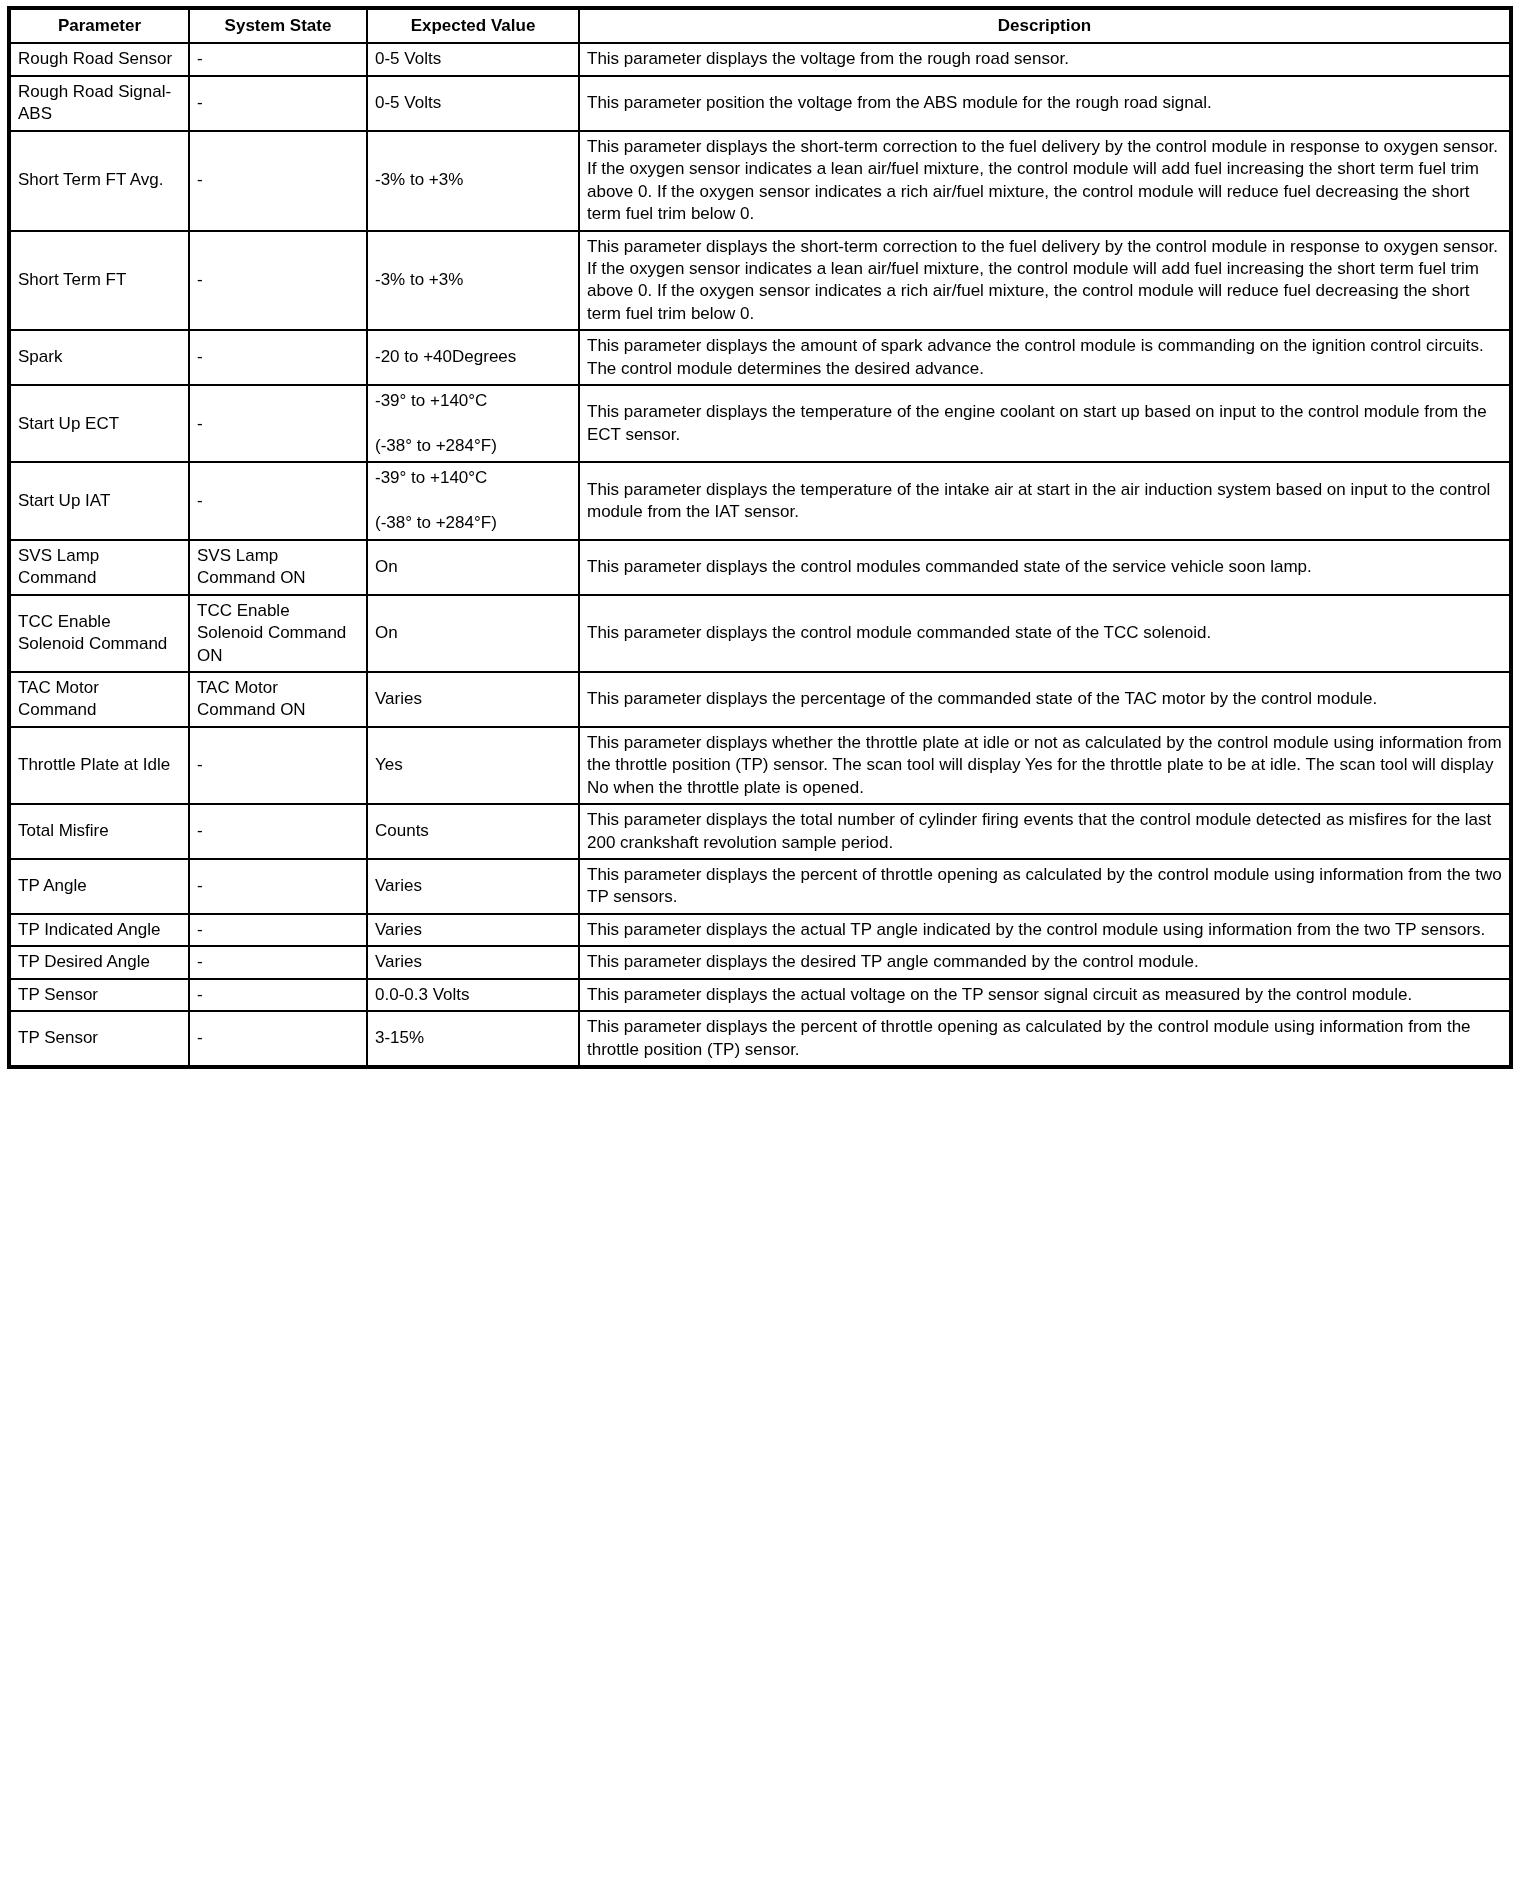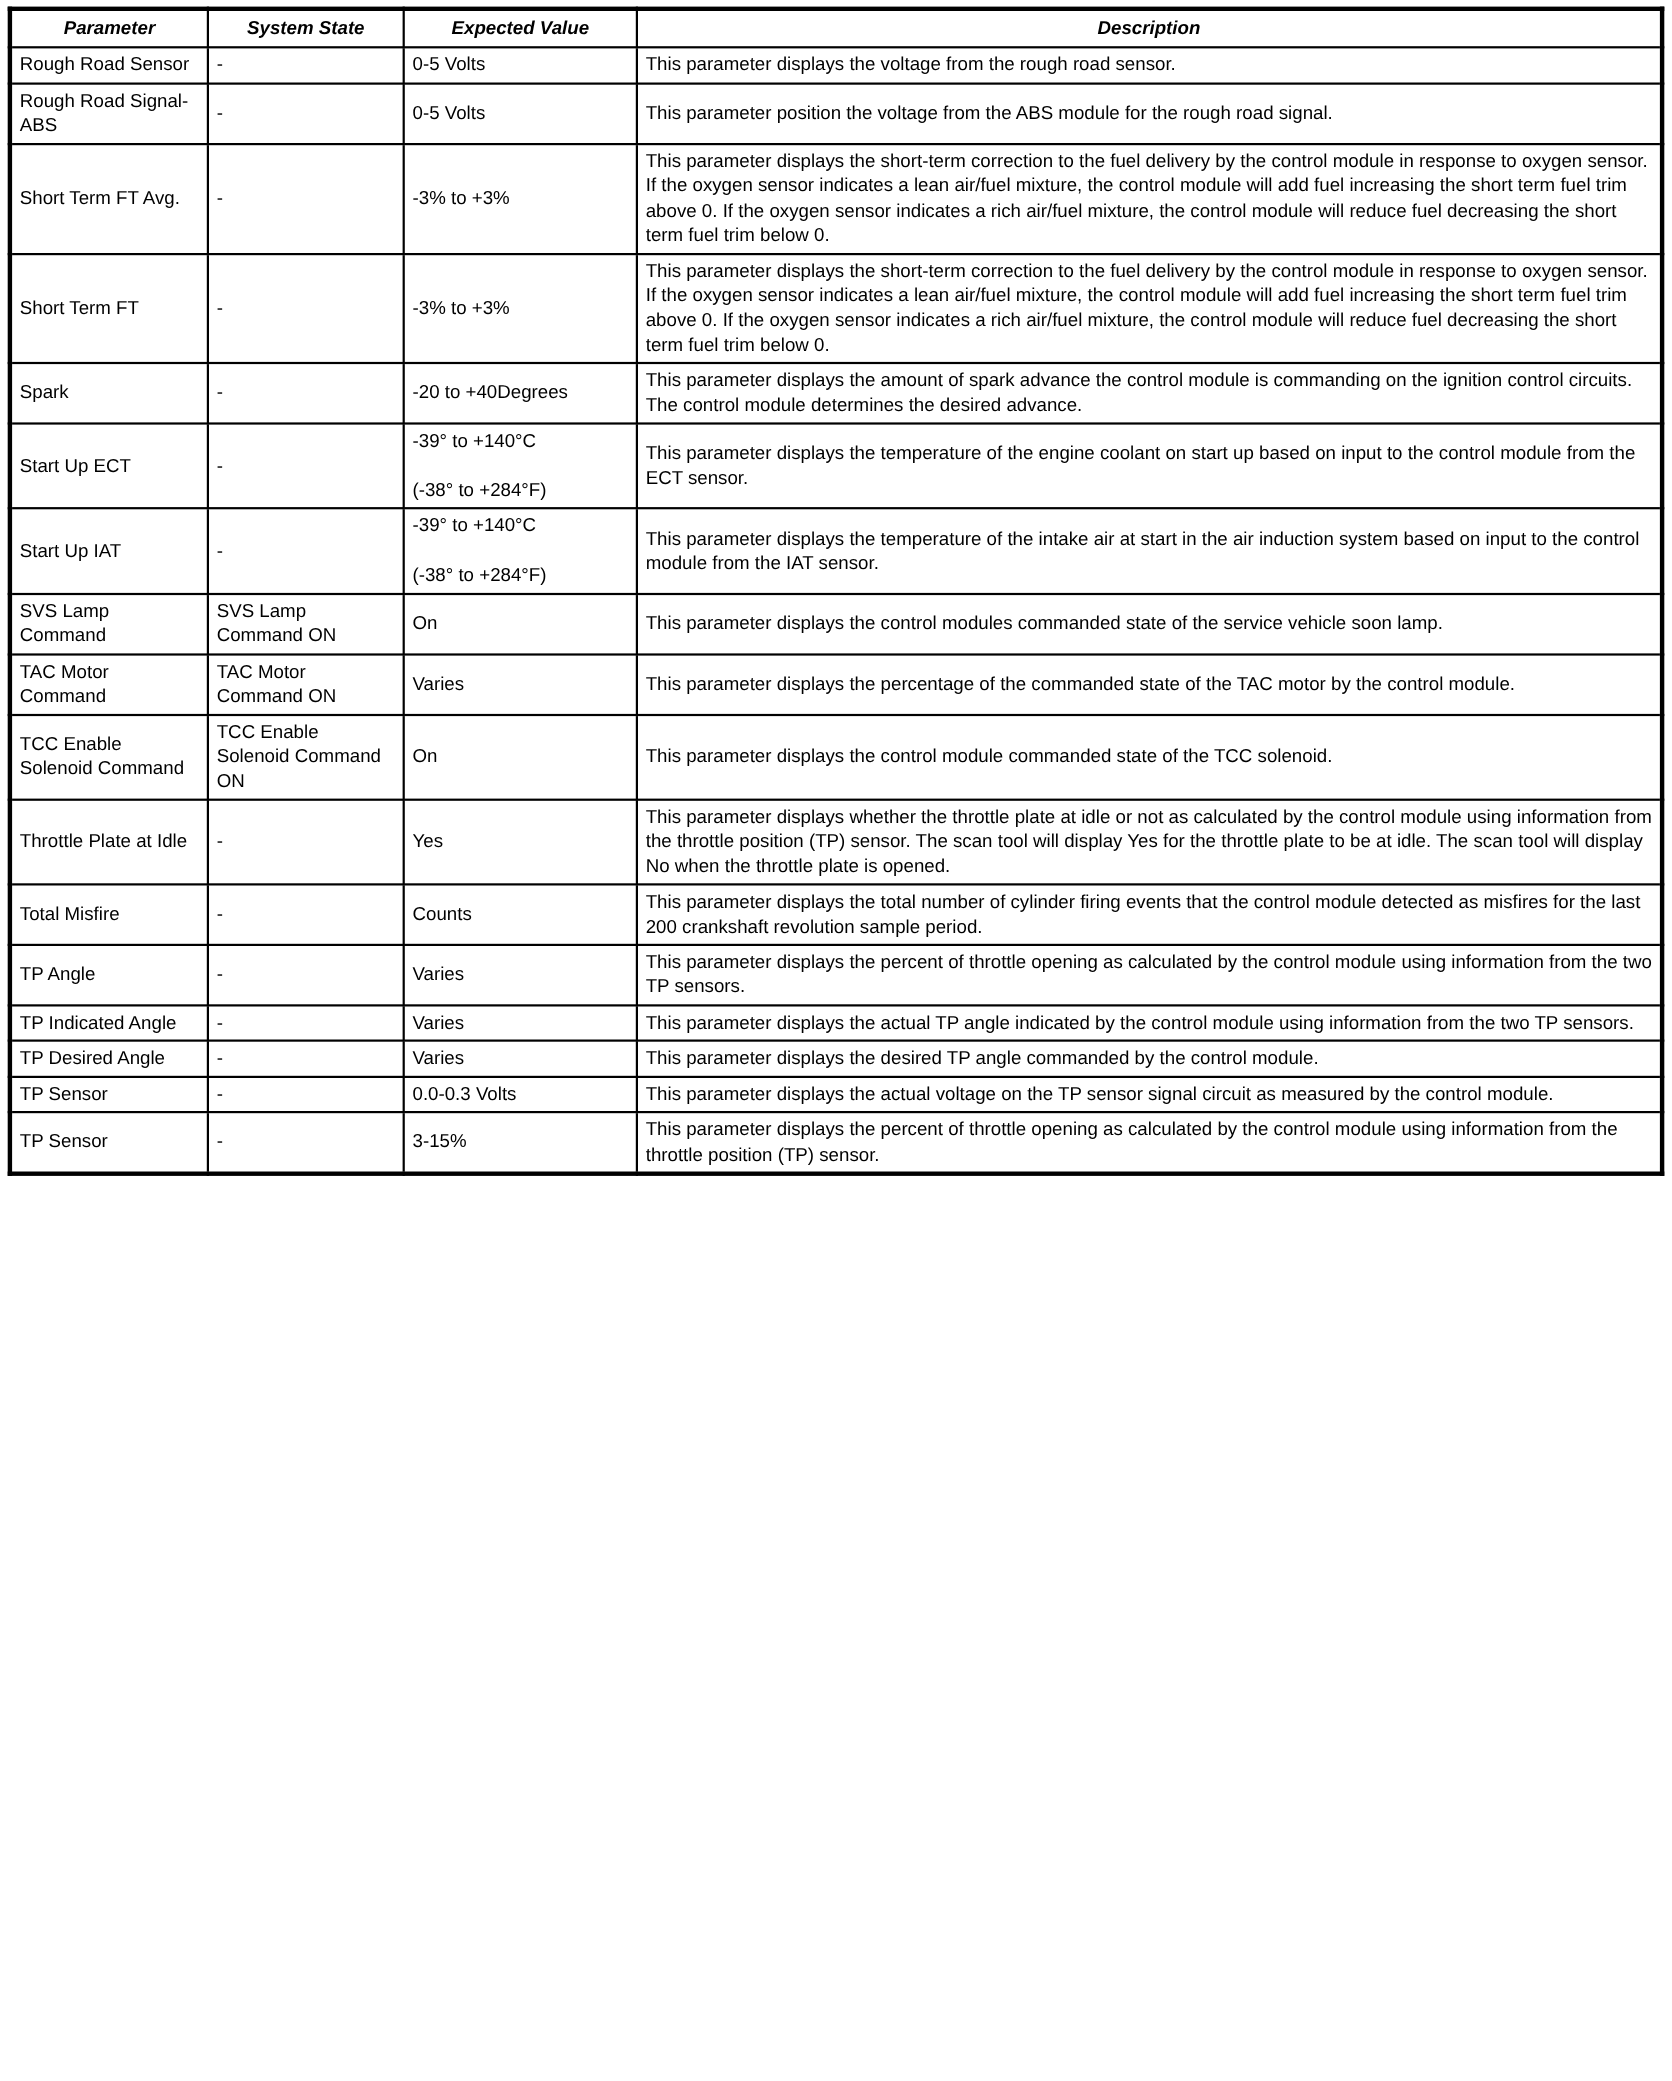--- a/index.html
+++ b/index.html
@@ -29,21 +29,20 @@
     padding: 4px 7px;
     vertical-align: middle;
     word-wrap: break-word;
     white-space: pre-line;
   }
   table.param-table th {
     font-weight: bold;
     text-align: center;
     padding: 5px 4px;
     white-space: normal;
-    font-style: italic;
   }
   col.c-parameter { width: 180px; }
   col.c-state     { width: 178px; }
   col.c-expected  { width: 212px; }
   col.c-desc      { width: auto; }
   td.cell-description { padding: 5px 8px; }
 </style>
 </head>
 <body>
 
@@ -110,30 +109,30 @@
 (-38° to +284°F)</td>
           <td class="cell-description">This parameter displays the temperature of the intake air at start in the air induction system based on input to the control module from the IAT sensor.</td>
         </tr>
         <tr>
           <td class="cell-parameter">SVS Lamp Command</td>
           <td class="cell-system-state">SVS Lamp Command ON</td>
           <td class="cell-expected-value">On</td>
           <td class="cell-description">This parameter displays the control modules commanded state of the service vehicle soon lamp.</td>
         </tr>
         <tr>
+          <td class="cell-parameter">TCC Enable Solenoid Command</td>
+          <td class="cell-system-state">TCC Enable Solenoid Command ON</td>
+          <td class="cell-expected-value">On</td>
+          <td class="cell-description">This parameter displays the control module commanded state of the TCC solenoid.</td>
+        </tr>
+        <tr>
           <td class="cell-parameter">TAC Motor Command</td>
           <td class="cell-system-state">TAC Motor Command ON</td>
           <td class="cell-expected-value">Varies</td>
           <td class="cell-description">This parameter displays the percentage of the commanded state of the TAC motor by the control module.</td>
-        </tr>
-        <tr>
-          <td class="cell-parameter">TCC Enable Solenoid Command</td>
-          <td class="cell-system-state">TCC Enable Solenoid Command ON</td>
-          <td class="cell-expected-value">On</td>
-          <td class="cell-description">This parameter displays the control module commanded state of the TCC solenoid.</td>
         </tr>
         <tr>
           <td class="cell-parameter">Throttle Plate at Idle</td>
           <td class="cell-system-state">-</td>
           <td class="cell-expected-value">Yes</td>
           <td class="cell-description">This parameter displays whether the throttle plate at idle or not as calculated by the control module using information from the throttle position (TP) sensor. The scan tool will display Yes for the throttle plate to be at idle. The scan tool will display No when the throttle plate is opened.</td>
         </tr>
         <tr>
           <td class="cell-parameter">Total Misfire</td>
           <td class="cell-system-state">-</td>

